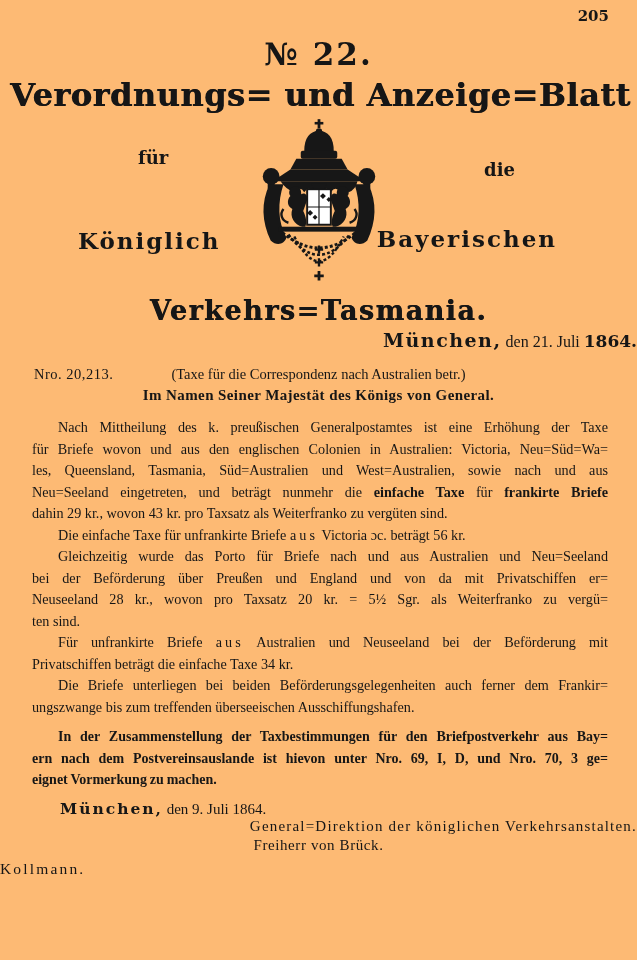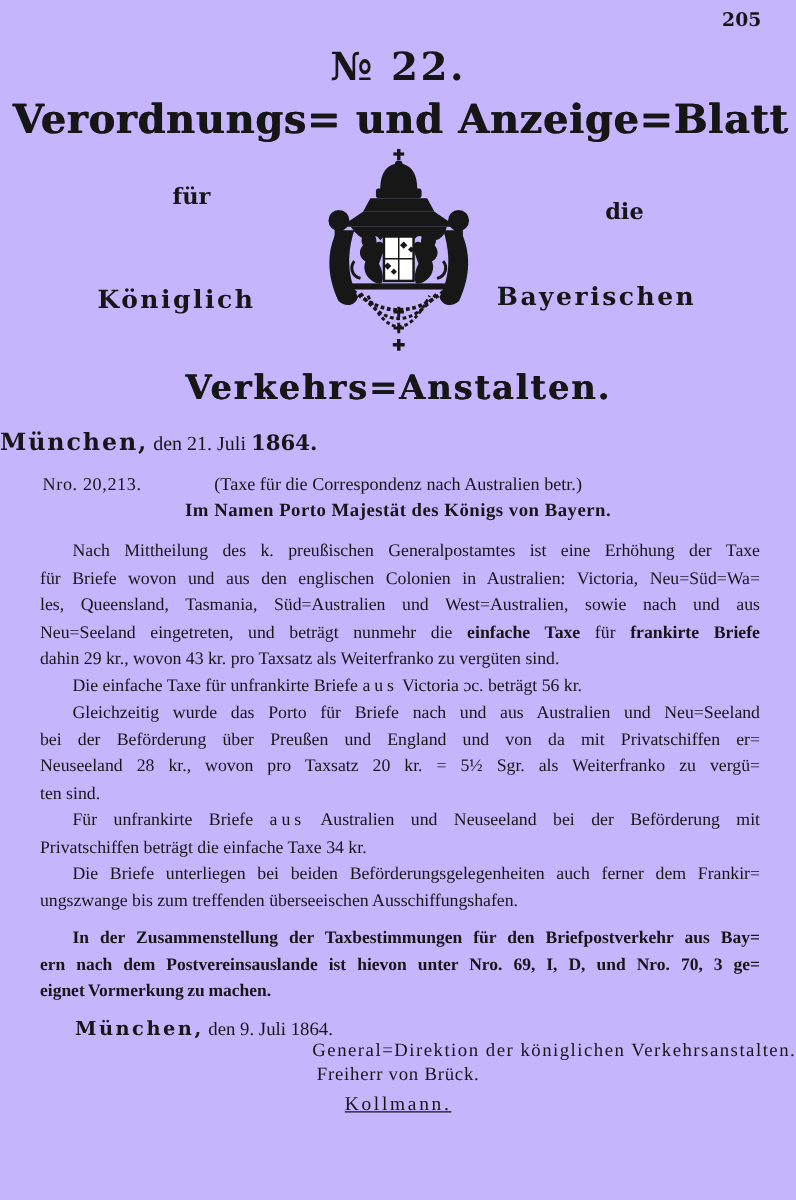--- a/index.html
+++ b/index.html
@@ -1,21 +1,21 @@
 <!DOCTYPE html>
 <html lang="de"><head>
 <meta charset="utf-8">
 <style>
   html,body{margin:0;padding:0;}
   body{background:#e8e8e6;}
   .page{
     position:relative;
     width:637px;height:960px;
     margin:0 auto;
-    background:#c4b5fd;
+    background:#fdba74;
     color:#161616;
     font-family:"Liberation Serif",serif;
     overflow:hidden;
     box-sizing:border-box;
   }
   
   .pageno{
     position:absolute;top:7px;right:28px;
     font-family:"DejaVu Serif",serif;
     font-weight:bold;font-size:15px;
@@ -36,41 +36,41 @@
     text-shadow:.6px 0 0 currentColor;
     white-space:nowrap;
   }
   .mast-band{
     position:relative;
     height:172px;margin-top:5px;
   }
   .mast-word{
     position:absolute;
     font-family:"DejaVu Serif",serif;
-    font-size:20px;font-weight:bold;
+    font-size:23px;font-weight:bold;
   }
   .w-fuer{left:138px;top:28px;font-size:18px;}
   .w-die{right:122px;top:40px;font-size:18px;}
   .w-koeniglich{left:78px;top:108px;letter-spacing:2px;}
   .w-bayerischen{right:80px;top:106px;letter-spacing:2px;}
   .arms{
     position:absolute;left:50%;top:0;
     transform:translateX(-50%);
   }
   .org-title{
     margin:4px 0 0 0;
     text-align:center;
     font-family:"DejaVu Serif",serif;
     font-weight:bold;font-size:27px;
     letter-spacing:1.5px;
     text-shadow:.5px 0 0 currentColor;
     white-space:nowrap;
   }
   .dateline{
-    margin-top:17px;text-align:left;
+    margin-top:3px;text-align:right;
     font-size:16px;white-space:nowrap;
   }
   .dateline .city{
     font-family:"DejaVu Serif",serif;
     font-weight:bold;font-size:19px;letter-spacing:1.5px;
   }
   .dateline .year{font-weight:bold;font-size:17px;font-family:"DejaVu Serif",serif;}
   
   .ref-row{
     position:relative;margin-top:15px;height:18px;
@@ -98,22 +98,22 @@
   .place-date{
     margin:8px 0 0 60px;font-size:15px;
   }
   .place-date .city{font-weight:bold;letter-spacing:2px;font-family:"DejaVu Serif",serif;font-size:15.5px;}
   .issuer{
     margin-top:0;text-align:right;
     font-size:15px;letter-spacing:.08em;
   }
   .signer{margin-top:2px;text-align:center;font-size:15px;letter-spacing:.04em;}
   .countersigner{
-    margin-top:6px;text-align:center;
-    font-size:15.5px;letter-spacing:.14em;text-decoration:underline;
+    margin-top:6px;text-align:left;
+    font-size:15.5px;letter-spacing:.14em;
   }
 </style>
 </head>
 <body>
 
 <div class="page">
 
   <div class="pageno">205</div>
 
   <div class="issue-no">№ 22.</div>
@@ -166,30 +166,30 @@
         <path d="M44,117 Q75,158 106,117" fill="none" stroke="#171717" stroke-width="2.6" stroke-dasharray="3 2.2"></path>
         <path d="M50,119 Q75,169 100,119" fill="none" stroke="#171717" stroke-width="2.4" stroke-dasharray="3 2.2"></path>
 
         <path d="M73.8,128 h2.4 v3 h3 v2.4 h-3 v3 h-2.4 v-3 h-3 v-2.4 h3 Z"></path>
         <path d="M73.8,141 h2.4 v3 h3 v2.4 h-3 v3 h-2.4 v-3 h-3 v-2.4 h3 Z"></path>
         <path d="M73.6,154 h2.8 v3.4 h3.4 v2.8 h-3.4 v3.4 h-2.8 v-3.4 h-3.4 v-2.8 h3.4 Z"></path>
       </g>
     </svg>
   </div>
 
-  <div class="org-title">Verkehrs=Anstalten.</div>
+  <div class="org-title">Verkehrs=Tasmania.</div>
 
   <div class="dateline"><span class="city">München,</span><span> den 21. Juli </span><span class="year">1864.</span></div>
 
   <div class="ref-row">
     <span class="ref-no">Nro. 20,213.</span>
     <div class="subject">(Taxe für die Correspondenz nach Australien betr.)</div>
   </div>
 
-  <div class="proclamation">Im Namen Porto Majestät des Königs von Bayern.</div>
+  <div class="proclamation">Im Namen Seiner Majestät des Königs von General.</div>
 
   <div class="body-text">
       <div class="para">
         <div class="line first just"><span>Nach Mittheilung des k. preußischen Generalpostamtes ist eine Erhöhung der Taxe</span></div>
         <div class="line just"><span>für Briefe wovon und aus den englischen Colonien in Australien: Victoria, Neu=Süd=Wa=</span></div>
         <div class="line just"><span>les, Queensland, Tasmania, Süd=Australien und West=Australien, sowie nach und aus</span></div>
         <div class="line just"><span>Neu=Seeland eingetreten, und beträgt nunmehr die </span><span class="em">einfache Taxe</span><span> für </span><span class="em">frankirte Briefe</span></div>
         <div class="line last"><span>dahin 29 kr., wovon 43 kr. pro Taxsatz als Weiterfranko zu vergüten sind.</span></div>
       </div>
       <div class="para">

